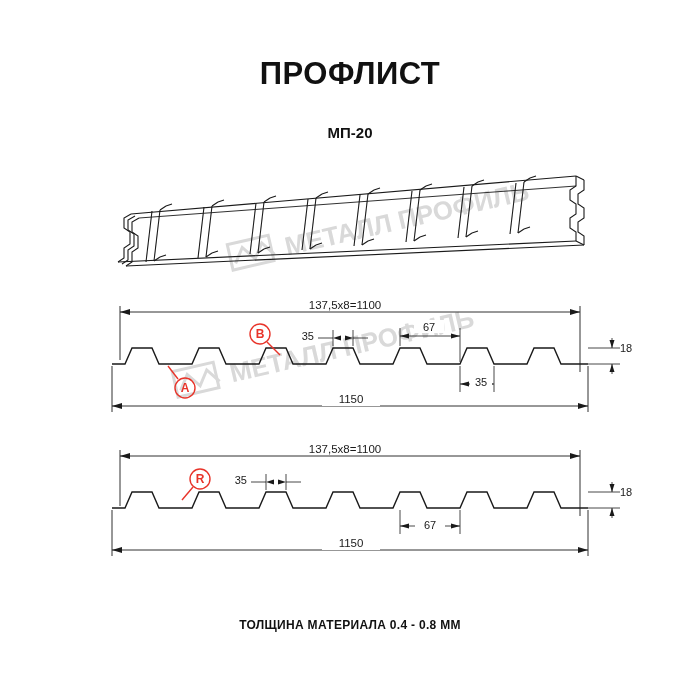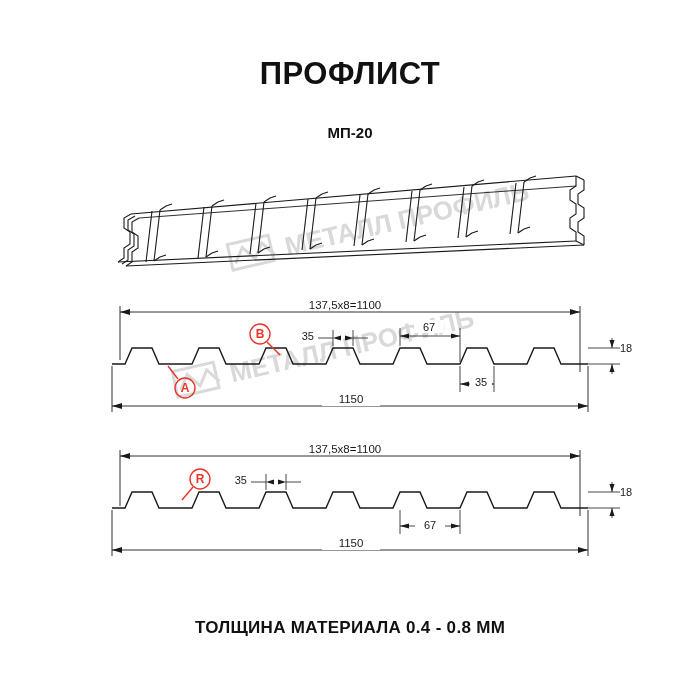--- a/index.html
+++ b/index.html
@@ -41,21 +41,21 @@
     font-weight: bold;
     color: #111;
     margin-top: 20px;
   }
   .footer {
     position: absolute;
     top: 618px;
     left: 0;
     width: 700px;
     text-align: center;
-    font-size: 17px;
+    font-size: 12px;
     font-weight: bold;
     color: #111;
     letter-spacing: 0.3px;
   }
   .drawing {
     position: absolute;
     top: 0;
     left: 0;
   }
   .wm-text {

